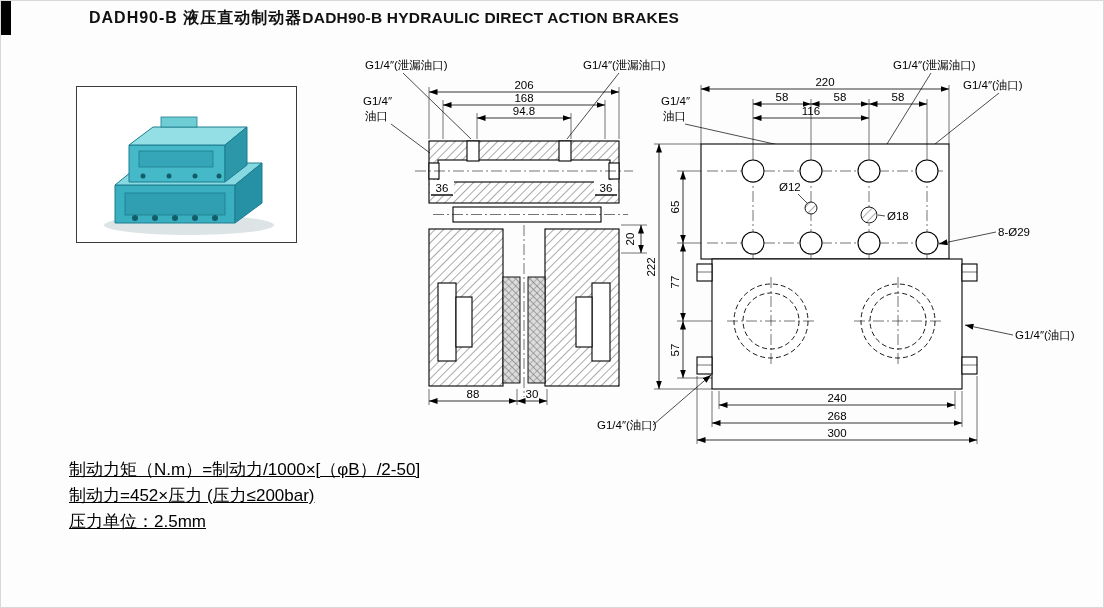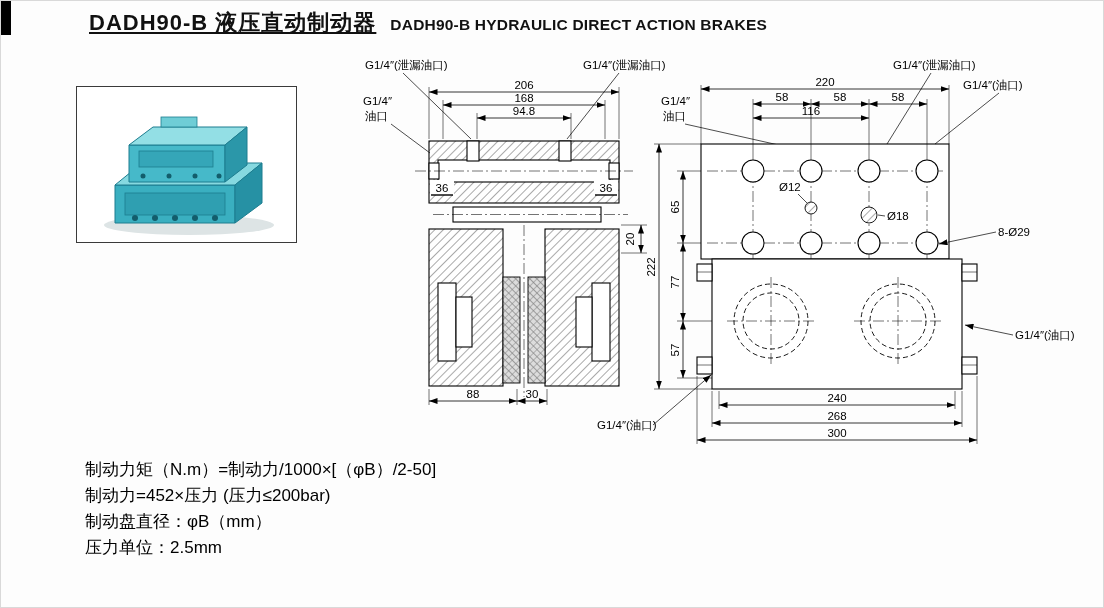--- a/index.html
+++ b/index.html
@@ -1,35 +1,35 @@
 <!DOCTYPE html>
 <html><head>
 <meta charset="utf-8">
 <style>
   * { margin:0; padding:0; box-sizing:border-box; }
   html,body { width:1104px; height:608px; }
   body { background:#ffffff; font-family:"Liberation Sans","DejaVu Sans",sans-serif; color:#111; }
   .page { position:relative; width:1104px; height:608px; background:#fdfdfd; border:1px solid #d9d9d9; overflow:hidden; }
   .corner-tab { position:absolute; left:0; top:0; width:10px; height:34px; background:#000; }
   .title { position:absolute; left:88px; top:7px; white-space:nowrap; }
-  .title .cn { font-size:22px; font-weight:bold; letter-spacing:1px;text-decoration:underline; }
-  .title .en { font-size:15.5px; font-weight:bold; margin-left:14px; letter-spacing:0.2px; }
+  .title .cn { font-size:16px; font-weight:bold; letter-spacing:1px; }
+  .title .en { font-size:15.5px; font-weight:bold; letter-spacing:0.2px; }
   .photo-frame { position:absolute; left:75px; top:85px; width:221px; height:157px; background:#ffffff; border:1px solid #3a3a3a; }
   .photo-frame svg { width:100%; height:100%; display:block; }
   .drawing { position:absolute; left:340px; top:52px; width:764px; height:405px; }
   .drawing text { font-size:11.5px; fill:#000; font-family:"Liberation Sans","DejaVu Sans",sans-serif; }
   .dim { stroke:#000; stroke-width:0.8; }
   .ext { stroke:#000; stroke-width:0.55; }
   .ldr { stroke:#000; stroke-width:0.7; fill:none; }
   .ol  { fill:#fff; stroke:#000; stroke-width:1.1; }
   .olh { fill:url(#h1); stroke:#000; stroke-width:1.1; }
   .olx { fill:url(#h2); stroke:#000; stroke-width:0.9; }
   .cl  { stroke:#000; stroke-width:0.55; stroke-dasharray:11 3 2 3; }
   .dash{ stroke:#000; stroke-width:0.9; stroke-dasharray:5 3; fill:none; }
-  .formulas { position:absolute; left:84px; top:456px; font-size:17px; line-height:26px; color:#000; }
+  .formulas { position:absolute; left:68px; top:456px; font-size:17px; line-height:26px; color:#000;text-decoration:underline; }
 </style>
 </head>
 <body>
 
 <div class="page">
 
   <div class="corner-tab"></div>
 
   <div class="title">
     <span class="cn">DADH90-B 液压直动制动器</span><span class="en">DADH90-B HYDRAULIC DIRECT ACTION BRAKES</span>
@@ -273,17 +273,16 @@
 
         <text x="596" y="428">G1/4″(油口)</text>
         <line class="ldr" x1="652" y1="424" x2="710" y2="374" marker-end="url(#ae)"></line>
       </g>
     </g>
   </svg>
 
   <div class="formulas">
     <div>制动力矩（N.m）=制动力/1000×[（φB）/2-50]</div>
     <div>制动力=452×压力 (压力≤200bar)</div>
-    <div>制动盘直径：φB（mm）</div>
     <div>压力单位：2.5mm</div>
   </div>
 
 </div>
 
 </body></html>

